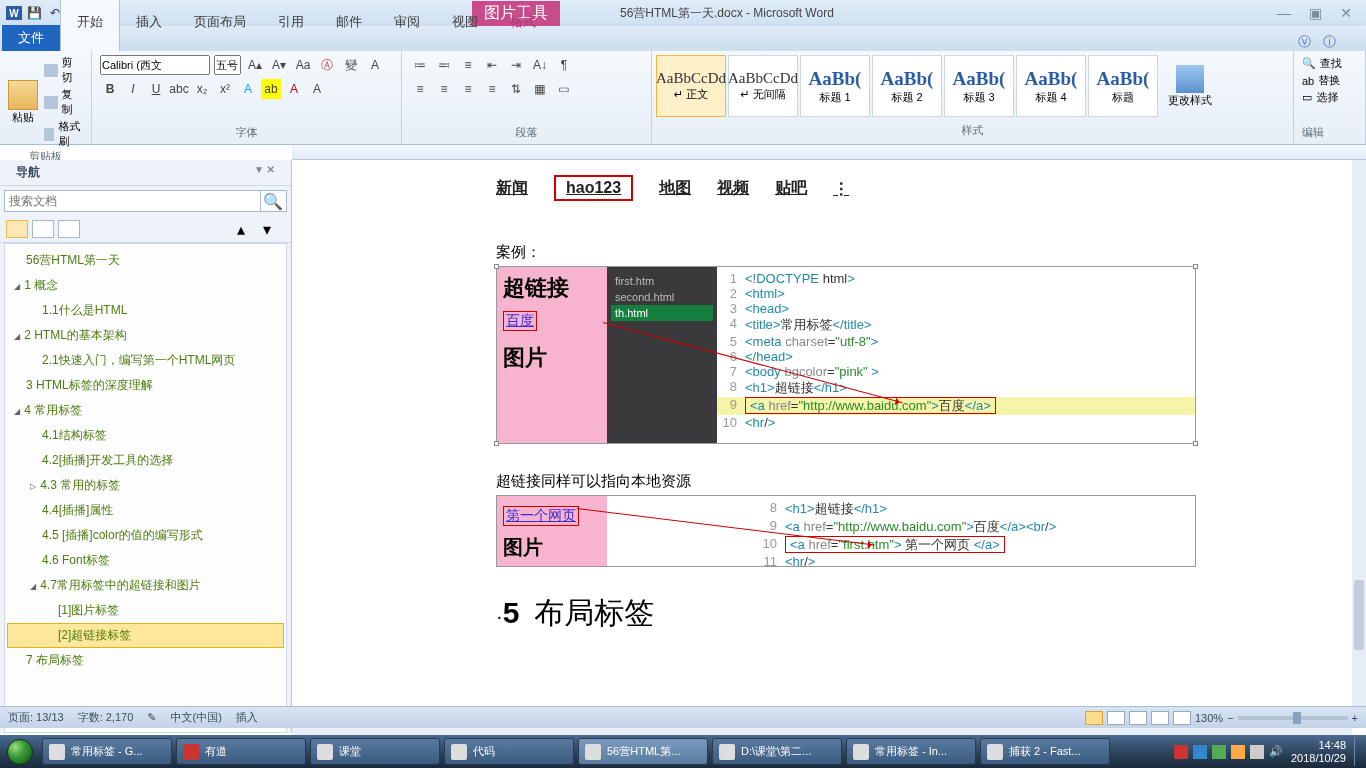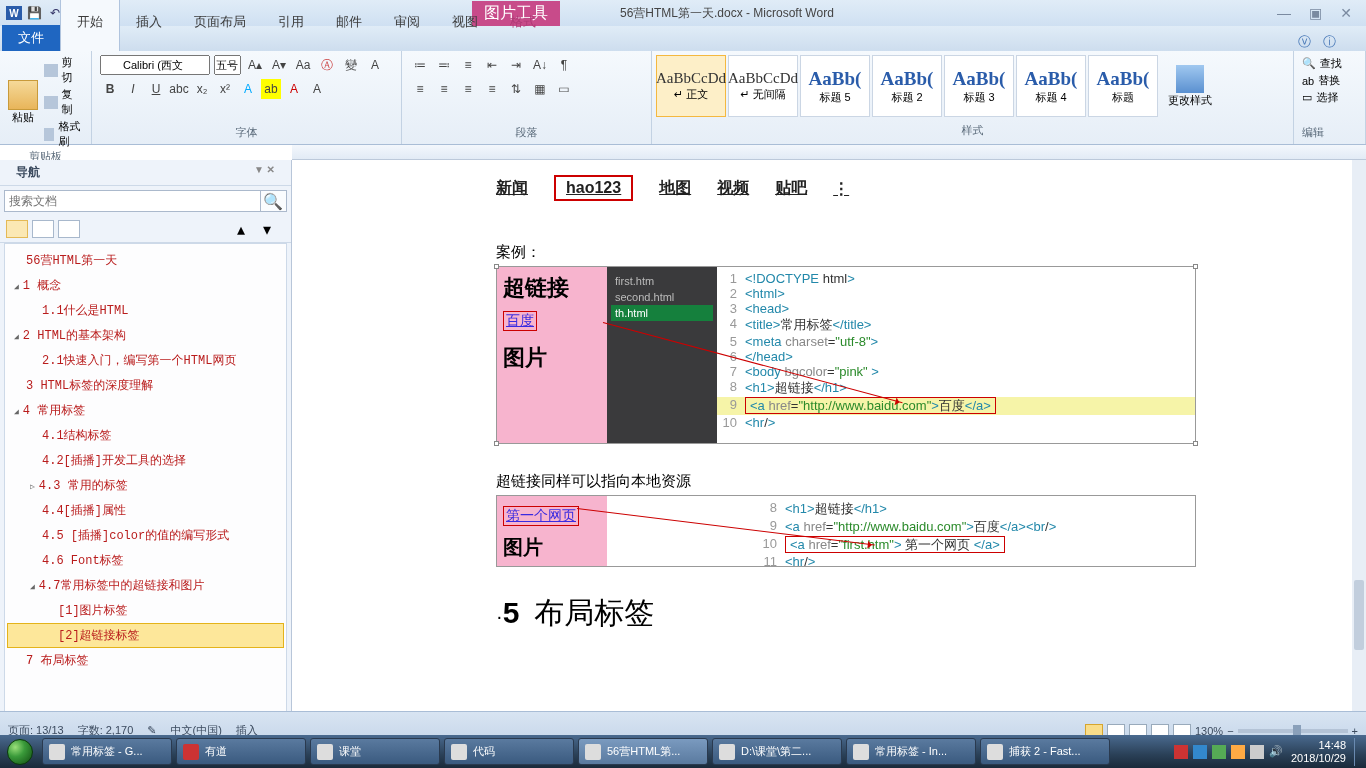--- a/index.html
+++ b/index.html
@@ -49,21 +49,21 @@
 
 .navpane { position: absolute; left: 0; top: 160px; width: 292px; bottom: 35px; background: #eef3fa; border-right: 1px solid #b8c6d9; display: flex; flex-direction: column; }
 .navpane .hdr { padding: 4px 16px; font-size: 12px; font-weight: bold; color: #3b4a5e; border-bottom: 1px solid #cdd9e8; display: flex; justify-content: space-between;}
 .navpane .search { margin: 4px; display: flex; }
 .navpane .search input { flex: 1; height: 22px; font-size: 12px; padding: 0 4px; border: 1px solid #abb9cc; }
 .navpane .search .mag { width: 26px; border: 1px solid #abb9cc; border-left: none; display: flex; justify-content: center; align-items: center; background: #fafcfe;}
 .navpane .tabs { display: flex; gap: 4px; padding: 4px 6px; border-bottom: 1px solid #cdd9e8;}
 .navpane .tabs span { width: 22px; height: 18px; border: 1px solid #a8b8cc; background: #fff; }
 .navpane .tabs span.act { background: #fbe8b4; border-color: #e4b956; }
 .tree { flex: 1; overflow: auto; font-size: 12px; padding: 4px 2px; background: #fdfdfe; margin: 0 4px; border: 1px solid #cdd9e8;}
-.tree .node { padding: 3px 4px 3px 18px; border: 1px solid transparent; white-space: nowrap; color: #b91c1c; cursor: default; font-family: Liberation Mono, monospace;}
+.tree .node { padding: 3px 4px 3px 18px; border: 1px solid transparent; white-space: nowrap; color: #4d7c0f; cursor: default;}
 .tree .node.l2 { padding-left: 34px; }
 .tree .node.l3 { padding-left: 50px; }
 .tree .node.exp::before { content: "◢"; font-size: 8px; color: #666; position: relative; left: -12px; margin-right: -8px; }
 .tree .node.col::before { content: "▷"; font-size: 8px; color: #666; position: relative; left: -12px; margin-right: -8px; }
 .tree .node.sel { background: #fde79a; border: 1px solid #e4b31a; }
 
 
 .docarea { position: absolute; left: 292px; right: 0; top: 145px; bottom: 33px; background: #fff; overflow: hidden; }
 .ruler { height: 15px; background: linear-gradient(#f3f7fc,#e2ebf5); border-bottom: 1px solid #bcc9da; }
 .page { position: absolute; left: 34px; top: 16px; width: 1010px; bottom: 12px; background: #fff; overflow: auto; }
@@ -94,21 +94,21 @@
 
 .heading { font-family: "SimSun","Times New Roman",serif; font-size: 30px; margin-top: 26px; }
 .heading .dot { font-size: 20px; vertical-align: middle;}
 .heading .num { font-weight: bold; }
 
 .hscroll { position: absolute; left: 0; right: 14px; bottom: 0; height: 12px; background: #e8eef6; }
 .vscroll { position: absolute; right: 0; top: 15px; bottom: 12px; width: 14px; background: #e8eef6; }
 .vscroll .thumb { position: absolute; left: 2px; right: 2px; top: 420px; height: 70px; background: #c2cedd; border-radius: 2px;}
 
 
-.statusbar { position: absolute; left: 0; right: 0; bottom: 19px; height: 38px; background: linear-gradient(#d8e4f2,#c3d4e8); border-top: 1px solid #a9bdd6; display: flex; align-items: center; font-size: 11px; color: #3b4a5e; padding: 0 8px; gap: 14px;}
+.statusbar { position: absolute; left: 0; right: 0; bottom: 40px; height: 22px; background: linear-gradient(#d8e4f2,#c3d4e8); border-top: 1px solid #a9bdd6; display: flex; align-items: center; font-size: 11px; color: #3b4a5e; padding: 0 8px; gap: 14px;}
 .statusbar .right { margin-left: auto; display: flex; gap: 4px; align-items: center; }
 .statusbar .viewbtn { width: 18px; height: 14px; border: 1px solid #9ab; background: #fff; }
 .statusbar .viewbtn.act { background: #f9dd8a; border-color: #d6a52e; }
 .statusbar .zoom { width: 110px; height: 4px; background: #b4c3d6; position: relative; }
 .statusbar .zoom .h { position: absolute; left: 50%; top: -4px; width: 8px; height: 12px; background: #8aa0ba; }
 
 
 .taskbar { position: absolute; left: 0; right: 0; bottom: 0; height: 33px; background: linear-gradient(#4a6a8f,#2a4057 60%,#1a2a3a); display: flex; align-items: center; }
 .startbtn { width: 40px; height: 33px; display: flex; justify-content: center; align-items: center; }
 .orb { width: 26px; height: 26px; border-radius: 50%; background: radial-gradient(circle at 30% 30%, #9be07a, #3a9a3a 40%, #104a10); border: 1px solid #0a3a0a; }
@@ -177,21 +177,21 @@
         <div>
             <span class="sm-ic"></span>
             <span>格式刷</span>
           </div>
       </div>
     </div>
     <div class="label">剪贴板</div>
   </div>
   <div class="group font">
     <div class="row">
-      <input class="combo" style="width: 110px; padding-left: 21px;" value="Calibri (西文">
+      <input class="combo" style="width: 110px;" value="Calibri (西文">
       <input class="combo" style="width: 27px;" value="五号">
       <span class="btn-ic">A▴</span>
       <span class="btn-ic">A▾</span>
       <span class="btn-ic">Aa</span>
       <span class="btn-ic" style="color:#c44">Ⓐ</span>
       <span class="btn-ic">變</span>
       <span class="btn-ic">A</span>
     </div>
     <div class="toolbar">
       <span class="btn-ic">
@@ -240,21 +240,21 @@
           <div class="style-item sel">
             <div class="prev" style="">AaBbCcDd</div>
             <div>↵ 正文</div>
           </div>
           <div class="style-item">
             <div class="prev" style="">AaBbCcDd</div>
             <div>↵ 无间隔</div>
           </div>
           <div class="style-item">
             <div class="prev" style="font-size:19px;color:#2a5caa;font-weight:bold">AaBb(</div>
-            <div>标题 5</div>
+            <div>标题 1</div>
           </div>
           <div class="style-item">
             <div class="prev" style="font-size:19px;color:#2a5caa;font-weight:bold">AaBb(</div>
             <div>标题 2</div>
           </div>
           <div class="style-item">
             <div class="prev" style="font-size:19px;color:#2a5caa;font-weight:bold">AaBb(</div>
             <div>标题 3</div>
           </div>
           <div class="style-item">

